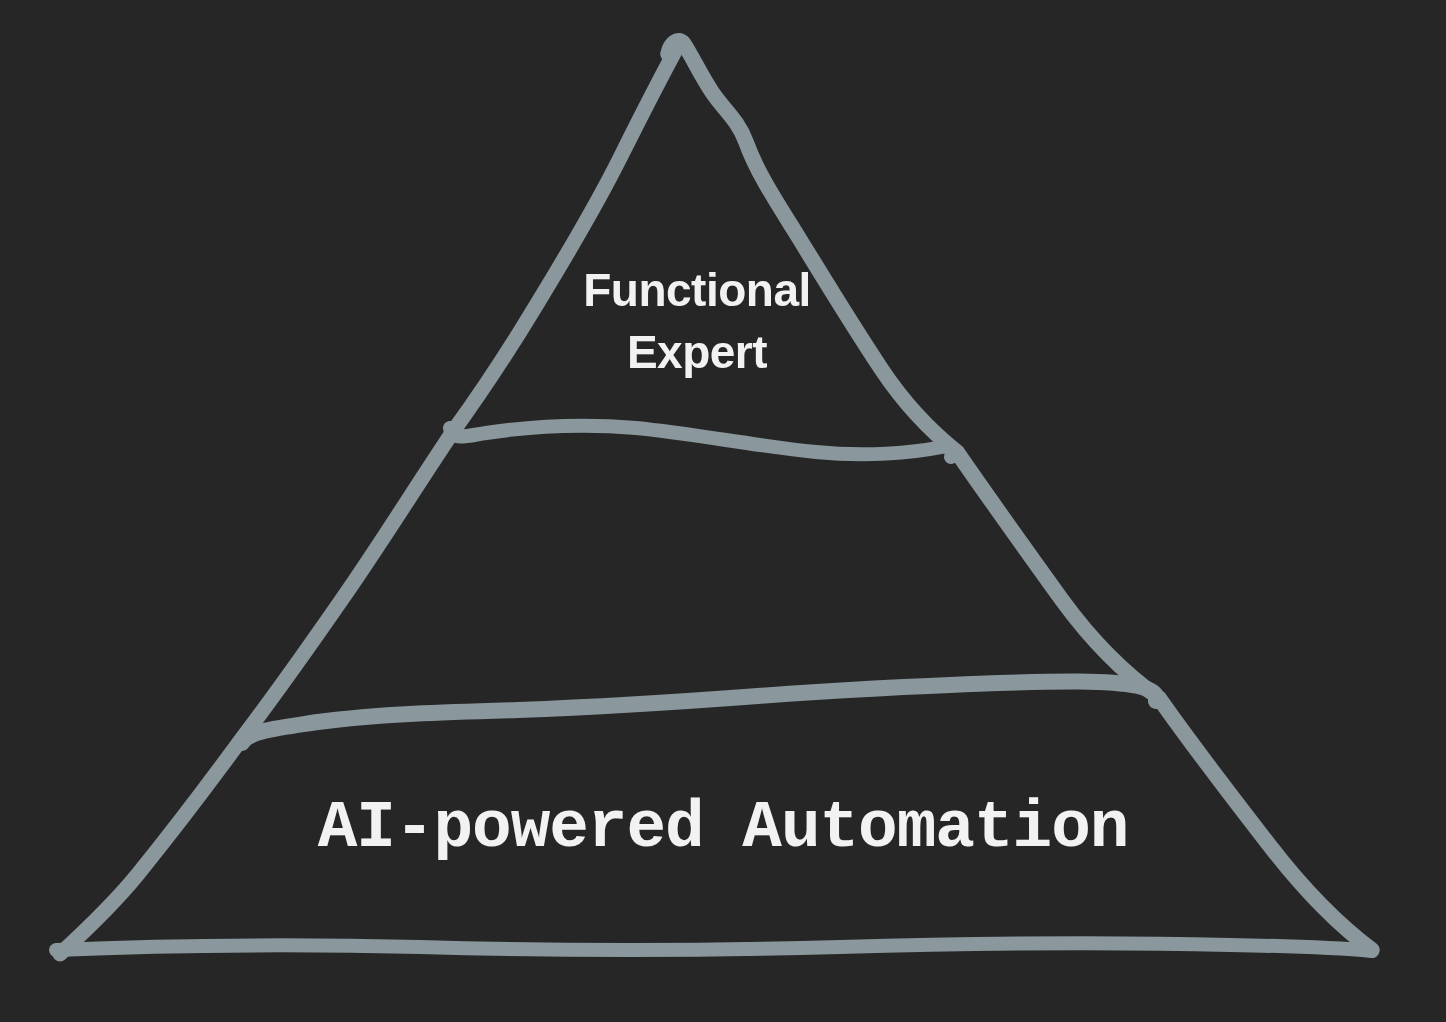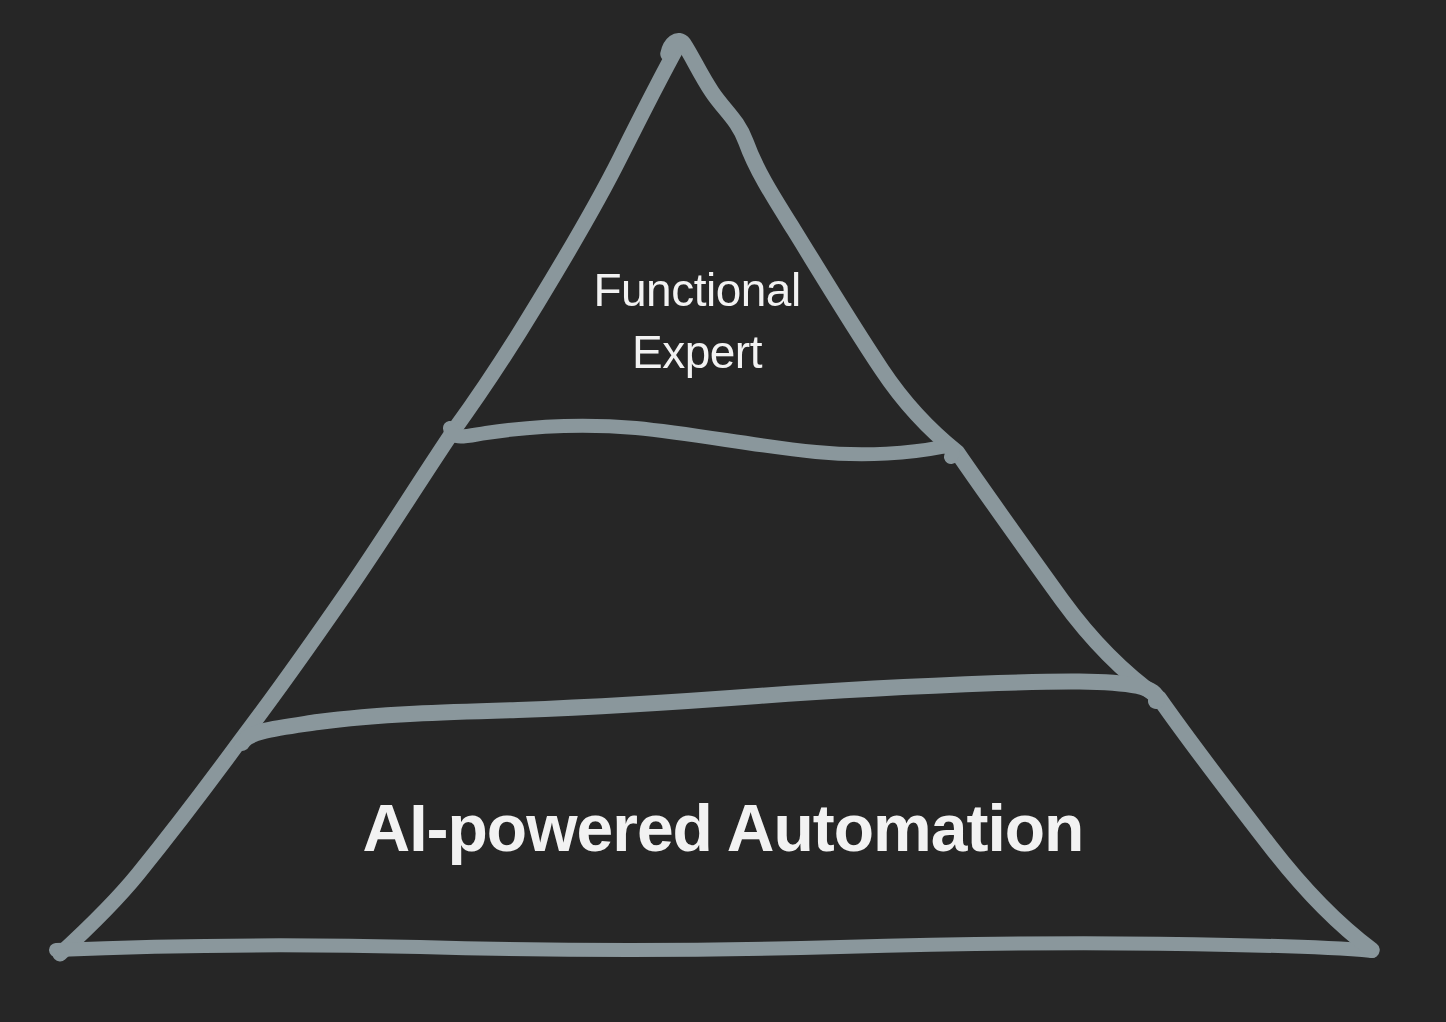--- a/index.html
+++ b/index.html
@@ -33,37 +33,38 @@
     position:absolute;
     color:var(--text);
     text-align:center;
     transform:translate(-50%,-50%);
     -webkit-font-smoothing:antialiased;
   }
   .tier-label.top{
     left:697px;top:321px;
     width:330px;
     font-size:46px;
-    font-weight:400;
+    font-weight:700;
     line-height:62px;
     letter-spacing:-0.5px;
   }
   .tier-label.middle{
     left:728px;top:592px;
     font-size:66px;
     font-weight:400;
     white-space:nowrap;
     letter-spacing:-0.5px;
   }
   .tier-label.bottom{
     left:723px;top:828px;
     font-size:66px;
     font-weight:700;
     white-space:nowrap;
     letter-spacing:-1px;
+    font-family:Liberation Mono, monospace;
   }
 </style>
 </head>
 <body>
 
 <div class="canvas">
 
   <svg class="pyramid-svg" viewBox="0 0 1446 1022" aria-hidden="true">
 
     <path stroke-width="15" d="M 679 44

